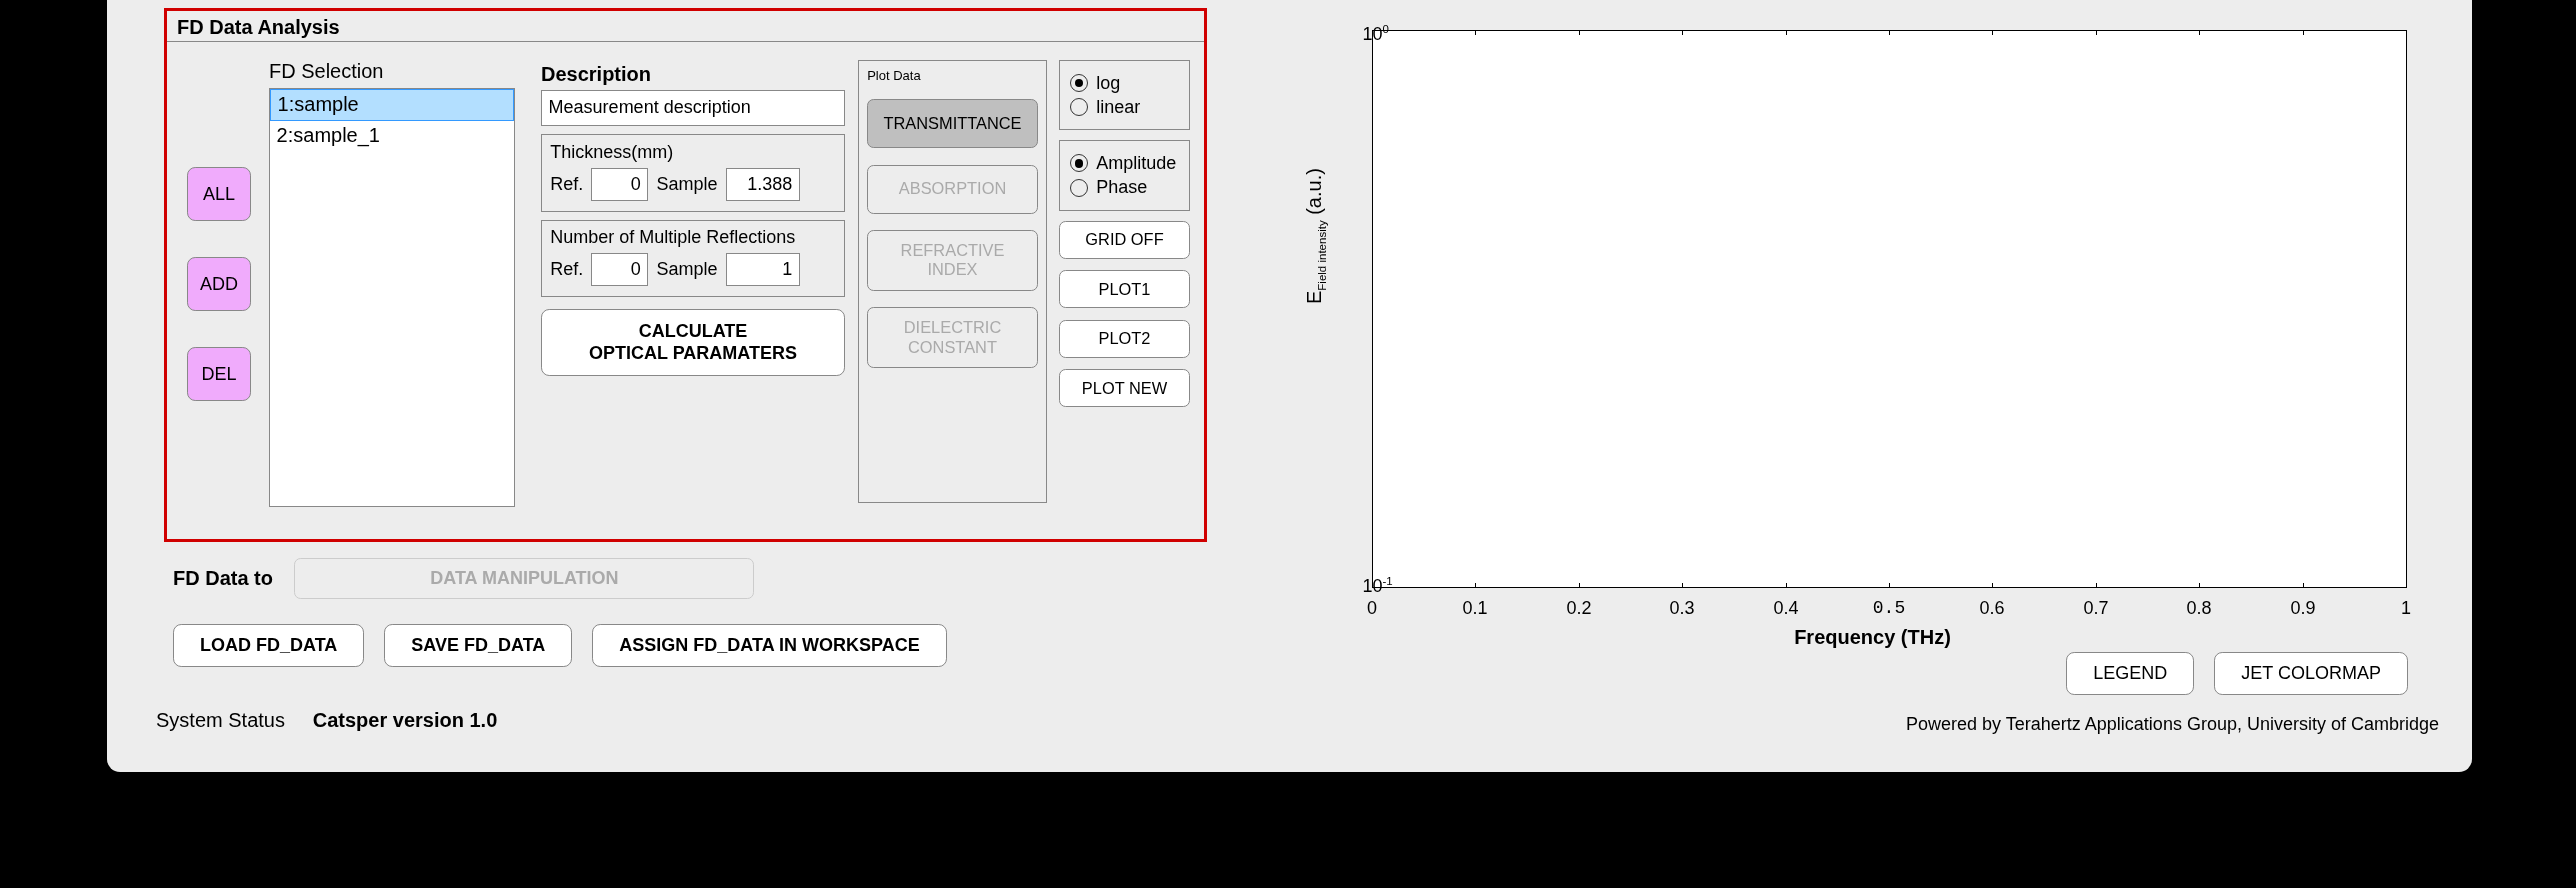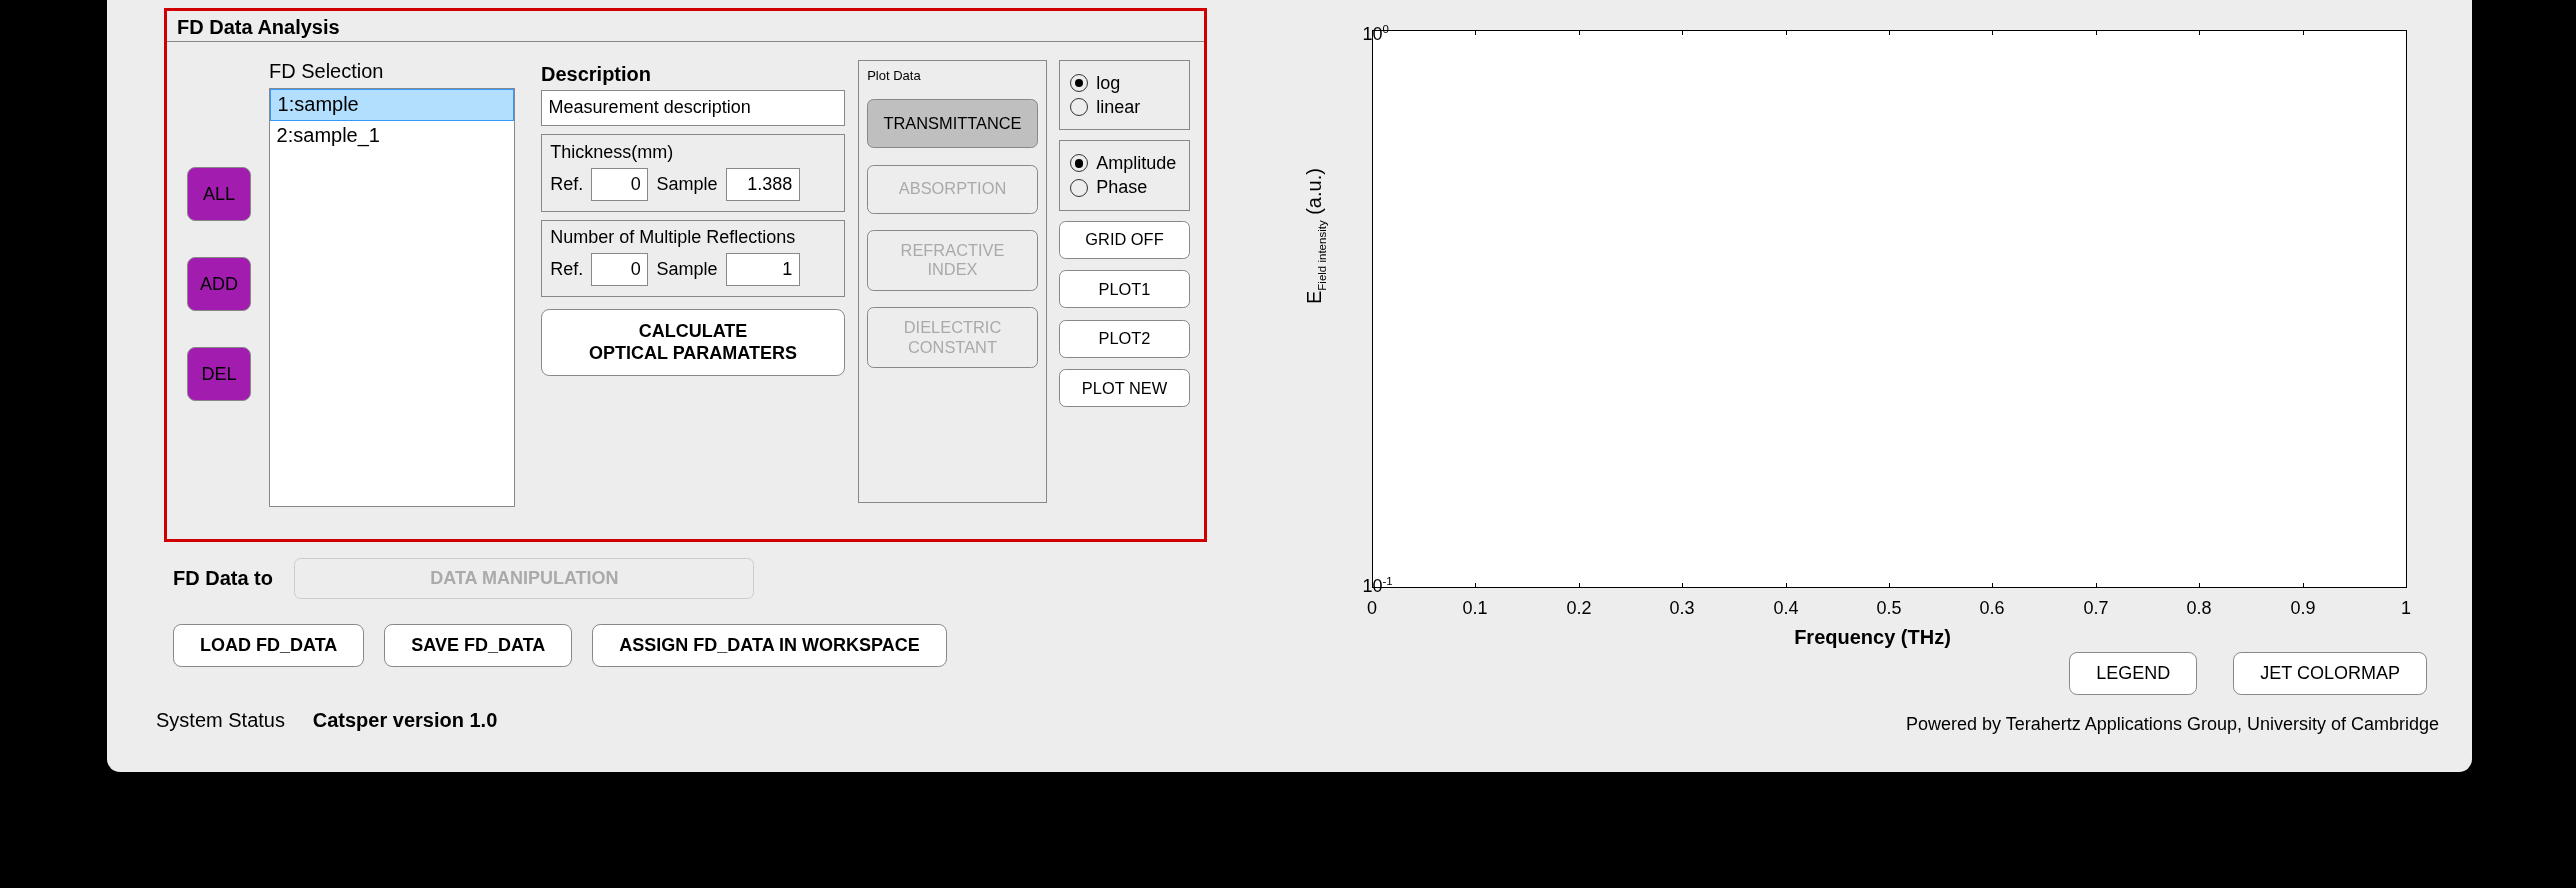--- a/index.html
+++ b/index.html
@@ -27,21 +27,21 @@
   .sel-col { position:absolute; left:20px; top:49px; width:345px; }
   .sel-label { font-size:20px; margin-left:82px; margin-bottom:3.3px; }
   .listbox {
     position:absolute; left:82px; top:28px; width:246px; height:419px;
     background:#fff; border:0.8px solid #888;
   }
   .listbox .item { padding:3.3px 6.6px; font-size:20px; }
   .listbox .item.selected { background:#b3dfff; border:0.8px solid #3399ff; }
 
   .side-btn {
-    width:64px; height:54px; background:#a21caf; border:0.8px solid #888; border-radius:8.2px;
+    width:64px; height:54px; background:#f0abfc; border:0.8px solid #888; border-radius:8.2px;
     font-size:18px; display:flex; align-items:center; justify-content:center;
     cursor:pointer;
   }
   .side-btn.all { position:absolute; left:0; top:107px; }
   .side-btn.add { position:absolute; left:0; top:197px; }
   .side-btn.del { position:absolute; left:0; top:287px; }
 
   
   .prop-col { position:absolute; left:374px; top:49px; width:304px; }
   .prop-label { font-size:20px; margin:3.3px 0;font-weight:bold; }
@@ -127,21 +127,21 @@
   .xtick { position:absolute; top:598px; font-size:18px; transform:translateX(-50%); }
   .ylabel {
     position:absolute; left:-3.3px; top:304px; transform:rotate(-90deg); transform-origin:left top;
     font-size:20px; white-space:nowrap;
   }
   .ylabel sub { font-size:11.5px; }
   .xlabel { position:absolute; left:0; right:0; top:626px; text-align:center; font-size:20px; font-weight:bold; }
   .x-gridtick { position:absolute; top:583px; width:0.8px; height:5px; background:#000; }
   .x-gridtick-top { position:absolute; top:30px; width:0.8px; height:5px; background:#000; }
 
-  .plot-btns { position:absolute; left:0; right:12px; top:652px; display:flex; justify-content:flex-end; gap:36px; }
+  .plot-btns { position:absolute; left:0; right:31px; top:652px; display:flex; justify-content:flex-end; gap:20px; }
 
 </style>
 </head>
 <body>
 
 <div class="outer">
   <div class="app">
 
     <div class="fd-panel">
       <div class="fd-title">FD Data Analysis</div>
@@ -257,21 +257,21 @@
 
       <div class="ylabel">
         <span>E</span><sub>Field intensity</sub><span> (a.u.)</span>
       </div>
 
       <div class="xtick" style="left:66px;">0</div>
       <div class="xtick" style="left:169px;">0.1</div>
       <div class="xtick" style="left:273px;">0.2</div>
       <div class="xtick" style="left:376px;">0.3</div>
       <div class="xtick" style="left:480px;">0.4</div>
-      <div class="xtick" style="left:583px;">0.5</div>
+      <div class="xtick" style="left:583px;font-family:Liberation Mono, monospace;">0.5</div>
       <div class="xtick" style="left:686px;">0.6</div>
       <div class="xtick" style="left:790px;">0.7</div>
       <div class="xtick" style="left:893px;">0.8</div>
       <div class="xtick" style="left:997px;">0.9</div>
       <div class="xtick" style="left:1100px;">1</div>
 
       <div class="x-gridtick" style="left:66px;"></div>
         <div class="x-gridtick-top" style="left:66px;"></div>
       <div class="x-gridtick" style="left:169px;"></div>
         <div class="x-gridtick-top" style="left:169px;"></div>

